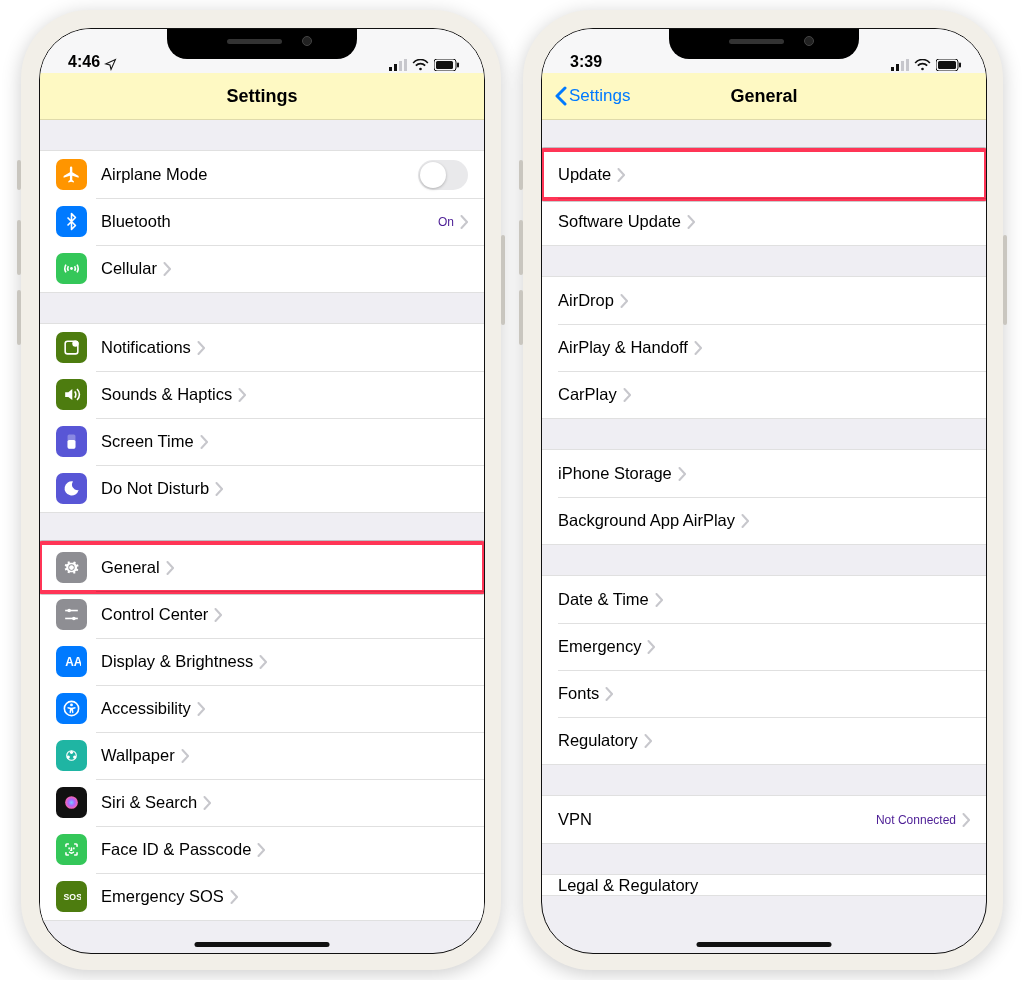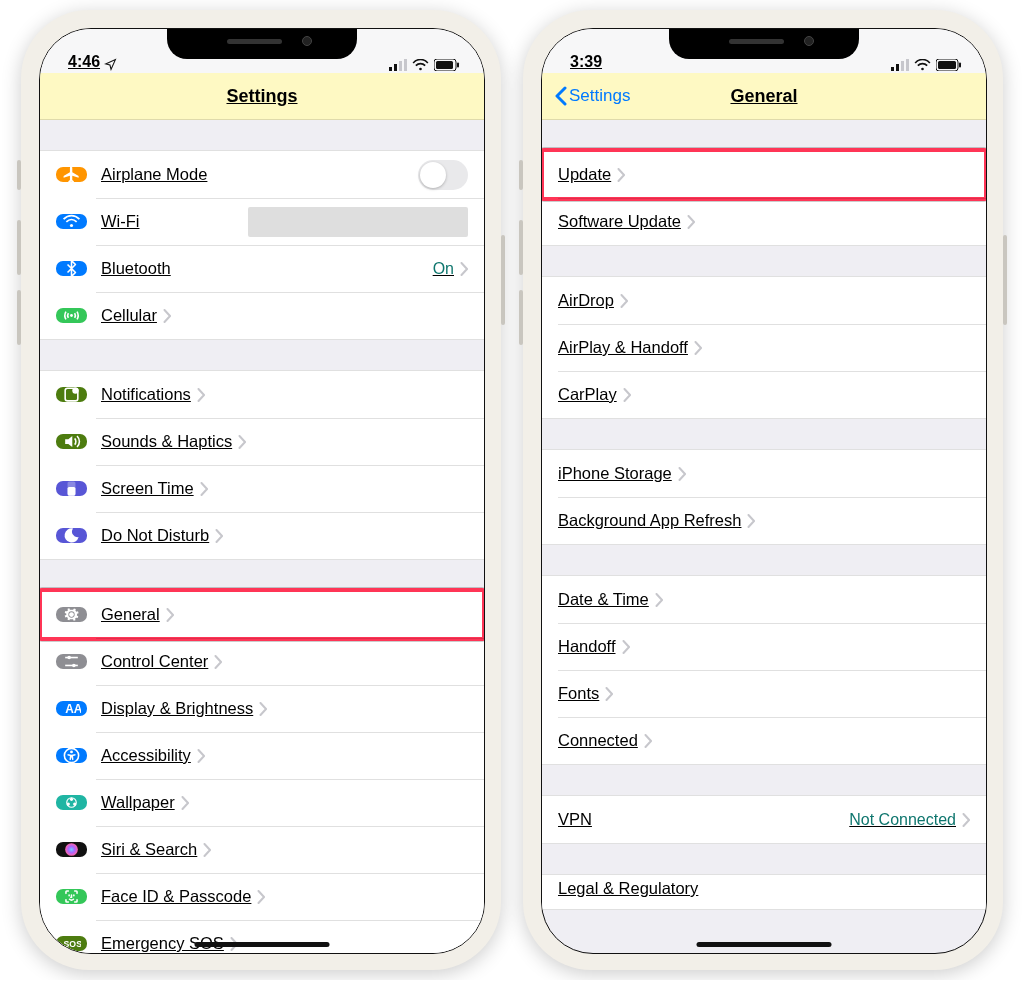--- a/index.html
+++ b/index.html
@@ -1,16 +1,16 @@
 <!DOCTYPE html>
 <html><head>
 <meta charset="utf-8">
 <style>
   html,body{margin:0;padding:0;background:#fff;font-family:-apple-system,"Helvetica Neue",Arial,sans-serif;}
-  .wrap{display:flex;justify-content:space-around;align-items:flex-start;padding:10px;box-sizing:border-box;width:1024px;text-decoration:underline;}
+  .wrap{display:flex;justify-content:space-around;align-items:flex-start;padding:10px;box-sizing:border-box;width:1024px;}
 
   
   .phone{
     width:480px;height:960px;
     background:#f2efe8;
     border-radius:68px;
     box-shadow:0 4px 20px rgba(0,0,0,.2);
     position:relative;
     box-sizing:border-box;
     padding:18px;
@@ -53,23 +53,23 @@
   .back svg{margin-right:2px;}
 
   
   .content{flex:1;overflow:hidden;}
   .gap{height:30px;}
   .group{background:#fff;}
   .row{height:47px;display:flex;align-items:center;padding:0 16px;position:relative;box-sizing:border-box;}
   .row + .row::before{content:"";position:absolute;top:0;left:56px;right:0;height:1px;background:rgba(0,0,0,.12);}
   .row.noicon + .row.noicon::before{left:16px;}
   .row-label{font-size:16.5px;color:#000000;}
-  .row-value{margin-left:auto;color:#0f766e;font-size:16px;}
+  .row-value{margin-left:auto;color:#4c1d95;font-size:12px;}
   .chev{margin-left:6px;color:#c7c7cc;display:flex;}
-  .icon{width:31px;height:15px;border-radius:7px;margin-right:14px;display:flex;align-items:center;justify-content:center;flex:0 0 31px;}
+  .icon{width:31px;height:31px;border-radius:7px;margin-right:14px;display:flex;align-items:center;justify-content:center;flex:0 0 31px;}
 
   
   .toggle{margin-left:auto;width:50px;height:30px;background:#e9e9eb;border-radius:15px;position:relative;}
   .toggle .knob{position:absolute;top:2px;left:2px;width:26px;height:26px;background:#fff;border-radius:50%;box-shadow:0 1px 3px rgba(0,0,0,.25);}
 
   .wifibox{margin-left:auto;width:220px;height:30px;background:#dedede;border-radius:2px;}
 
   
   .group{border-top:1px solid rgba(0,0,0,.12);border-bottom:1px solid rgba(0,0,0,.12);}
 
@@ -150,30 +150,20 @@
                 </svg>
               </span>
               <span class="row-label">Airplane Mode</span>
               <span class="toggle">
                 <span class="knob"></span>
               </span>
             </div>
             <div class="row">
               <span class="icon ic-blue">
                 <svg width="19" height="19" viewBox="0 0 24 24">
-                  <path fill="none" stroke="#fff" stroke-width="2.2" d="M2 9c6-6 14-6 20 0M5.5 12.5c4-4 9-4 13 0"></path>
-                  <circle cx="12" cy="17" r="2" fill="#fff"></circle>
-                </svg>
-              </span>
-              <span class="row-label">Wi-Fi</span>
-              <span class="wifibox"></span>
-            </div>
-            <div class="row">
-              <span class="icon ic-blue">
-                <svg width="19" height="19" viewBox="0 0 24 24">
                   <path fill="none" stroke="#fff" stroke-width="2" stroke-linejoin="round" d="M7 7l10 10-5 5V2l5 5L7 17"></path>
                 </svg>
               </span>
               <span class="row-label">Bluetooth</span>
               <span class="row-value">On</span>
               <span class="chev">
                 <svg width="8" height="14" viewBox="0 0 8 14">
                   <path d="M1.5 1 L7 7 L1.5 13" fill="none" stroke="#c7c7cc" stroke-width="2" stroke-linecap="round"></path>
                 </svg>
               </span>
@@ -476,56 +466,56 @@
           <div class="group">
             <div class="row noicon">
               <span class="row-label">iPhone Storage</span>
               <span class="chev">
                 <svg width="8" height="14" viewBox="0 0 8 14">
                   <path d="M1.5 1 L7 7 L1.5 13" fill="none" stroke="#c7c7cc" stroke-width="2" stroke-linecap="round"></path>
                 </svg>
               </span>
             </div>
             <div class="row noicon">
-              <span class="row-label">Background App Refresh</span>
+              <span class="row-label">Background App AirPlay</span>
               <span class="chev">
                 <svg width="8" height="14" viewBox="0 0 8 14">
                   <path d="M1.5 1 L7 7 L1.5 13" fill="none" stroke="#c7c7cc" stroke-width="2" stroke-linecap="round"></path>
                 </svg>
               </span>
             </div>
           </div>
           <div class="gap"></div>
           <div class="group">
             <div class="row noicon">
               <span class="row-label">Date &amp; Time</span>
               <span class="chev">
                 <svg width="8" height="14" viewBox="0 0 8 14">
                   <path d="M1.5 1 L7 7 L1.5 13" fill="none" stroke="#c7c7cc" stroke-width="2" stroke-linecap="round"></path>
                 </svg>
               </span>
             </div>
             <div class="row noicon">
-              <span class="row-label">Handoff</span>
+              <span class="row-label">Emergency</span>
               <span class="chev">
                 <svg width="8" height="14" viewBox="0 0 8 14">
                   <path d="M1.5 1 L7 7 L1.5 13" fill="none" stroke="#c7c7cc" stroke-width="2" stroke-linecap="round"></path>
                 </svg>
               </span>
             </div>
             <div class="row noicon">
               <span class="row-label">Fonts</span>
               <span class="chev">
                 <svg width="8" height="14" viewBox="0 0 8 14">
                   <path d="M1.5 1 L7 7 L1.5 13" fill="none" stroke="#c7c7cc" stroke-width="2" stroke-linecap="round"></path>
                 </svg>
               </span>
             </div>
             <div class="row noicon">
-              <span class="row-label">Connected</span>
+              <span class="row-label">Regulatory</span>
               <span class="chev">
                 <svg width="8" height="14" viewBox="0 0 8 14">
                   <path d="M1.5 1 L7 7 L1.5 13" fill="none" stroke="#c7c7cc" stroke-width="2" stroke-linecap="round"></path>
                 </svg>
               </span>
             </div>
           </div>
           <div class="gap"></div>
           <div class="group">
             <div class="row noicon">
@@ -533,21 +523,21 @@
               <span class="row-value">Not Connected</span>
               <span class="chev">
                 <svg width="8" height="14" viewBox="0 0 8 14">
                   <path d="M1.5 1 L7 7 L1.5 13" fill="none" stroke="#c7c7cc" stroke-width="2" stroke-linecap="round"></path>
                 </svg>
               </span>
             </div>
           </div>
           <div class="gap"></div>
           <div class="group">
-            <div class="row noicon" style="height:34px;overflow:hidden;align-items:flex-start;padding-top:4px;">
+            <div class="row noicon" style="height:20px;overflow:hidden;align-items:flex-end;padding-top:4px;">
               <span class="row-label">Legal &amp; Regulatory</span>
             </div>
           </div>
         </div>
       <div class="homebar"></div>
     </div>
   </div>
 
 </div>
 

